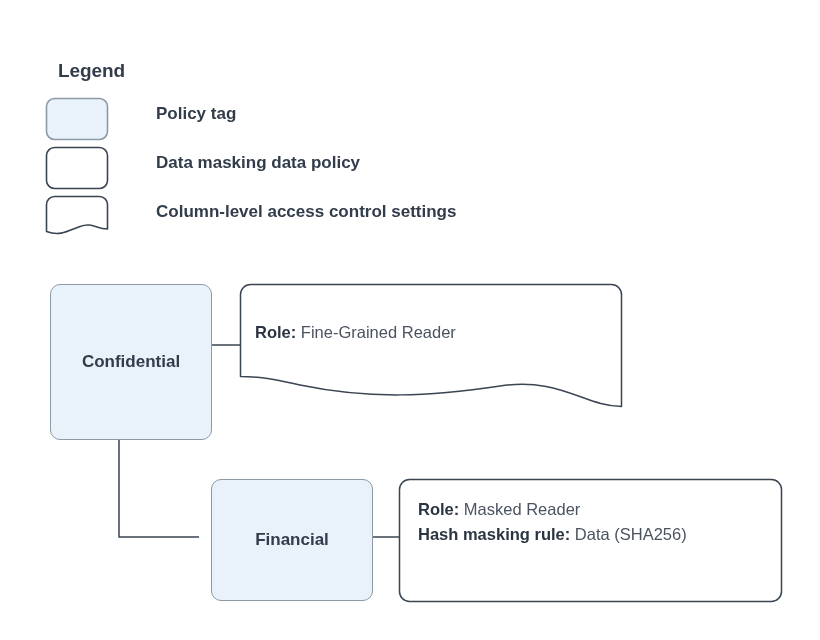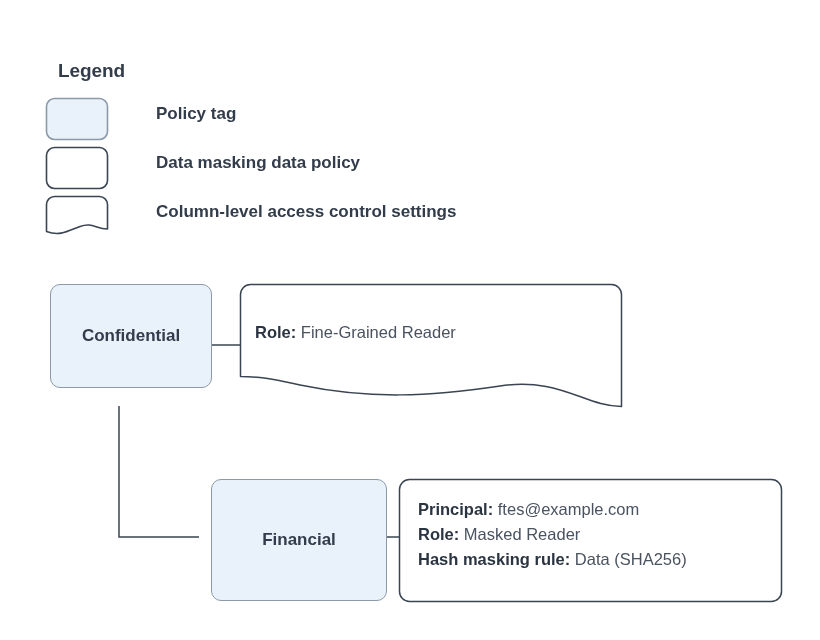--- a/index.html
+++ b/index.html
@@ -55,26 +55,26 @@
     font-size: 17px;
     font-weight: bold;
     color: #323c4a;
     background: #e9f1fb;
     border: 1.6px solid #8c9aa8;
   }
   #node-confidential {
     left: 38px;
     top: 284px;
     width: 162px;
-    height: 104px;
+    height: 156px;
   }
   #node-financial {
     left: 199px;
     top: 479px;
-    width: 176px;
+    width: 162px;
     height: 122px;
   }
 
   
   .callout-text {
     font-size: 16.5px;
     line-height: 25px;
     color: #4a5360;
     white-space: nowrap;
   }
@@ -144,24 +144,20 @@
 
 <div class="abs callout-text" id="callout-text-1">
   <div>
     <b>Role:</b>
     <span>Fine-Grained Reader</span>
   </div>
 </div>
 
 <div class="abs callout-text" id="callout-text-2">
   <div>
-    <b>Principal:</b>
-    <span>ftes@example.com</span>
-  </div>
-  <div>
     <b>Role:</b>
     <span>Masked Reader</span>
   </div>
   <div>
     <b>Hash masking rule:</b>
     <span>Data (SHA256)</span>
   </div>
 </div>
 
 </body></html>

